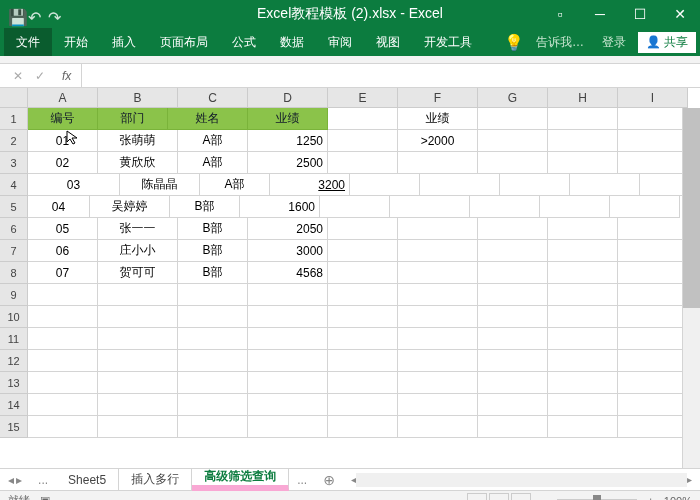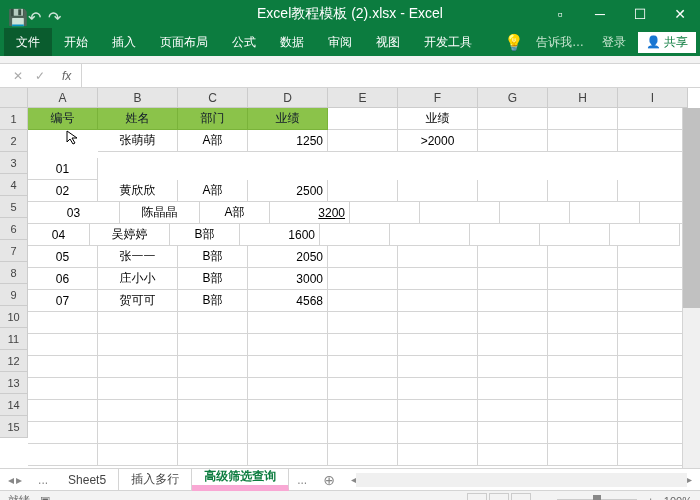--- a/index.html
+++ b/index.html
@@ -145,31 +145,31 @@
           <div class="row-h">10</div>
           <div class="row-h">11</div>
           <div class="row-h">12</div>
           <div class="row-h">13</div>
           <div class="row-h">14</div>
           <div class="row-h">15</div>
         </div>
       <div class="grid" id="grid">
           <div class="grid-row">
             <div class="cell header-cell" style="width: 70px;">编号</div>
+            <div class="cell header-cell" style="width: 70px;">部门</div>
             <div class="cell header-cell" style="width: 80px;">姓名</div>
-            <div class="cell header-cell" style="width: 70px;">部门</div>
             <div class="cell header-cell" style="width: 80px;">业绩</div>
             <div class="cell" style="width: 70px;"></div>
             <div class="cell center" style="width: 80px;">业绩</div>
             <div class="cell" style="width: 70px;"></div>
             <div class="cell" style="width: 70px;"></div>
             <div class="cell" style="width: 70px;"></div>
           </div>
           <div class="grid-row">
-            <div class="cell center" style="width: 70px; margin-top: 28px;">01</div>
+            <div class="cell center" style="width: 70px;">01</div>
             <div class="cell center" style="width: 80px;">张萌萌</div>
             <div class="cell center" style="width: 70px;">A部</div>
             <div class="cell right" style="width: 80px;">1250</div>
             <div class="cell" style="width: 70px;"></div>
             <div class="cell center" style="width: 80px;">&gt;2000</div>
             <div class="cell" style="width: 70px;"></div>
             <div class="cell" style="width: 70px;"></div>
             <div class="cell" style="width: 70px;"></div>
           </div>
           <div class="grid-row">

